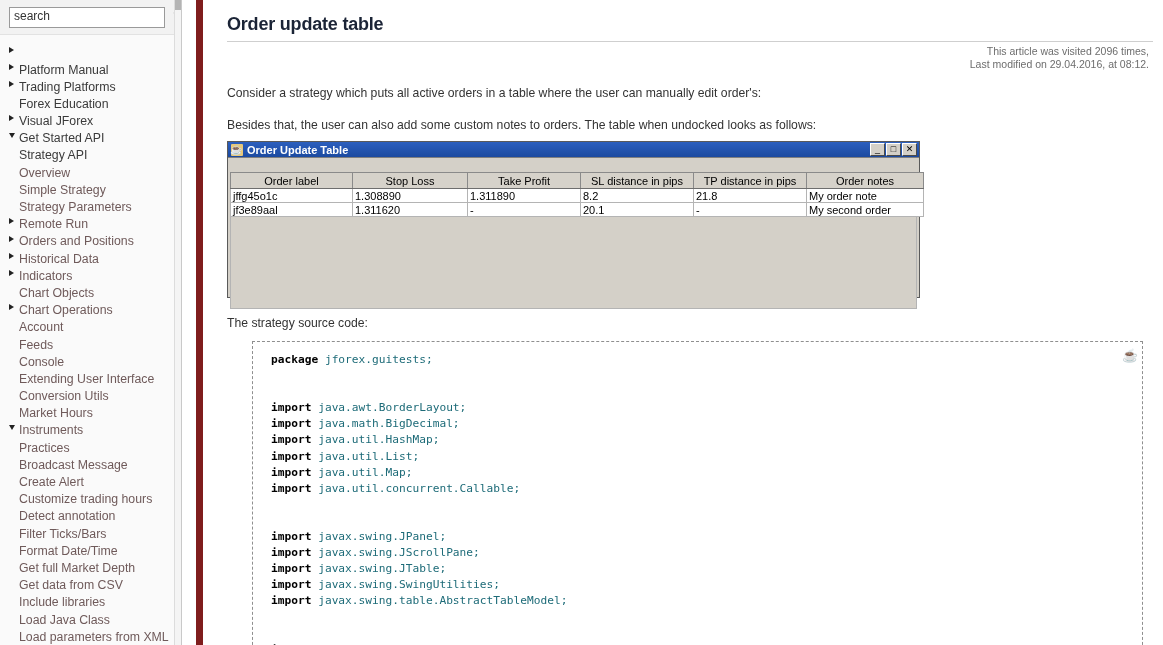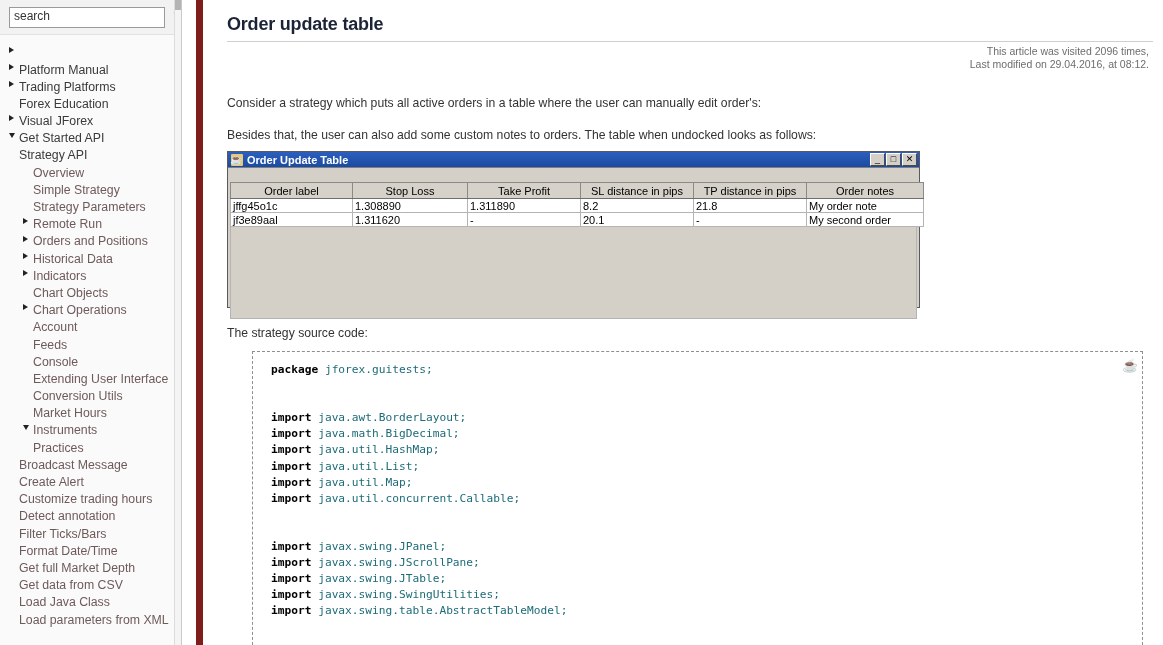--- a/index.html
+++ b/index.html
@@ -105,21 +105,21 @@
     border-left: 3.5px solid transparent;
     border-right: 3.5px solid transparent;
   }
   .nav-label {
     color: #6f5a5a;
     padding-left: 2px;
     margin-top: 41px;
   }
   .nav-label.dark { color: #3a3a3a; }
   .lvl0 .nav-label { padding-left: 2px; }
-  .lvl1 { padding-left: 14px; }
+  .lvl1 { }
   .lvl2 { }
 
   
   #sb-scroll {
     position: absolute;
     right: 0; top: 0;
     width: 7px; height: 645px;
     background: #f4f4f4;
     border-left: 1px solid #dcdcdc;
   }
@@ -160,21 +160,21 @@
     text-align: right;
     font-size: 10.5px;
     color: #6d6d6d;
     line-height: 12.5px;
     padding-right: 4px;
   }
 
   .para {
     font-size: 12.2px;
     color: #333333;
-    margin-top: 26px;
+    margin-top: 16px;
   }
   .para.tight { margin-top: 18px; }
 
   ol.steps {
     margin: 10px 0 0 0;
     padding-left: 40px;
     font-size: 12.2px;
     color: #333333;
     line-height: 15.6px;
   }
@@ -452,20 +452,24 @@
             <span class="nav-arrow none"></span>
             <span class="nav-label">Format Date/Time</span>
           </div>
           <div class="nav-item lvl2">
             <span class="nav-arrow none"></span>
             <span class="nav-label">Get full Market Depth</span>
           </div>
           <div class="nav-item lvl2">
             <span class="nav-arrow none"></span>
             <span class="nav-label">Get data from CSV</span>
+          </div>
+          <div class="nav-item lvl2">
+            <span class="nav-arrow none"></span>
+            <span class="nav-label">Include libraries</span>
           </div>
           <div class="nav-item lvl2">
             <span class="nav-arrow none"></span>
             <span class="nav-label">Load Java Class</span>
           </div>
           <div class="nav-item lvl2">
             <span class="nav-arrow none"></span>
             <span class="nav-label">Load parameters from XML</span>
           </div>
         </div>

